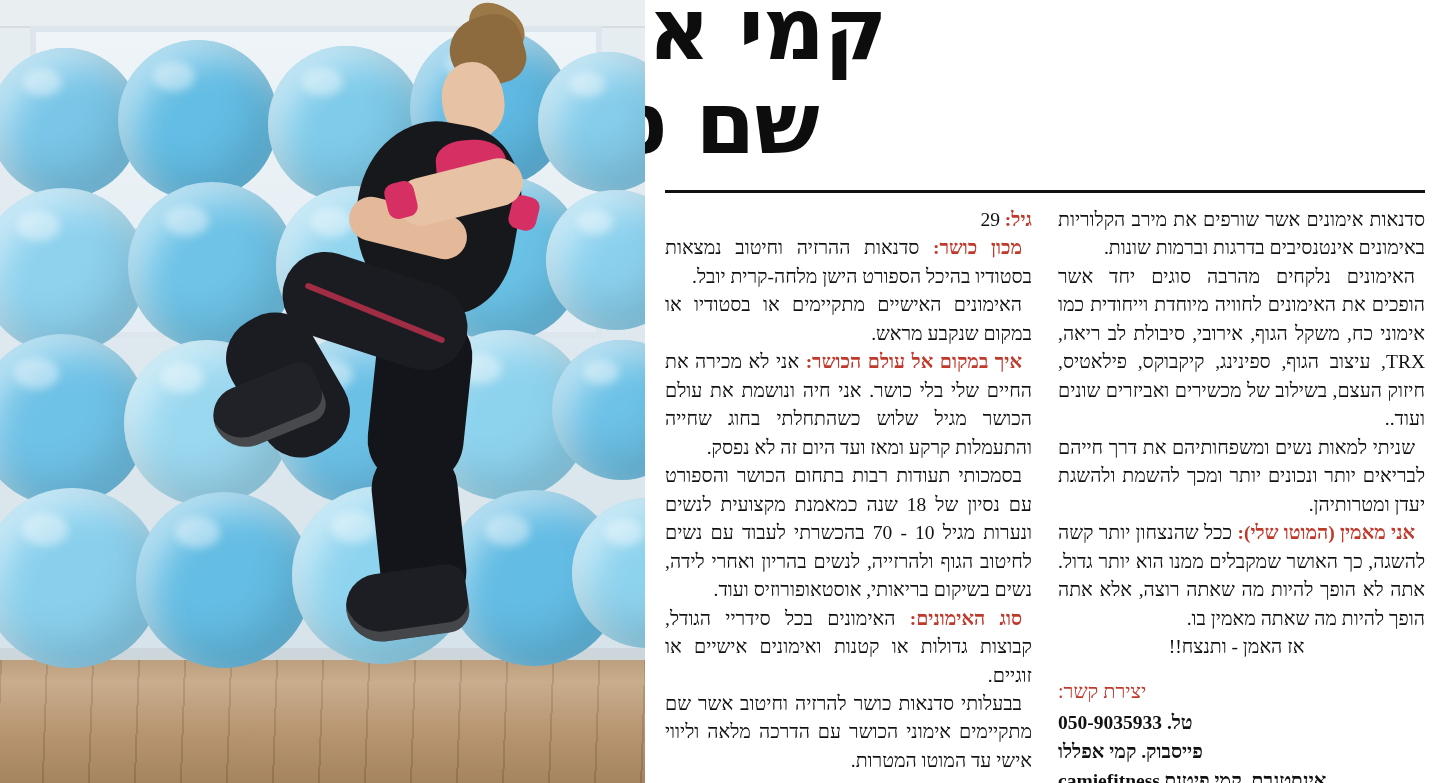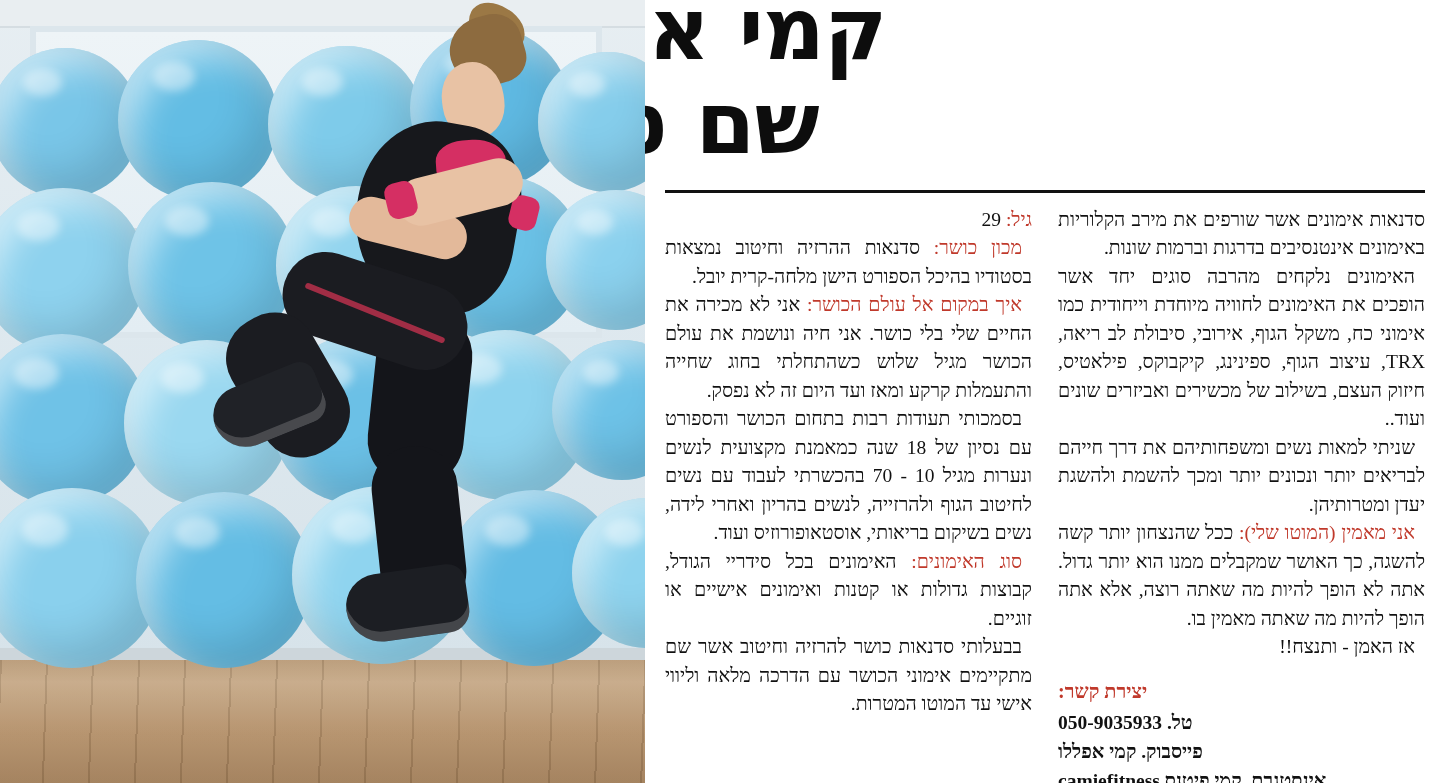--- a/index.html
+++ b/index.html
@@ -78,31 +78,31 @@
   }
   .col p {
     margin: 0;
   }
   .col p + p {
     margin-top: 0px;
     text-indent: 10px;
   }
   .lead {
     color: #c0392b;
-    font-weight: normal;
+    font-weight: bold;
   }
   .contact {
     margin-top: 14px;
     text-align: left;
     direction: rtl;
     line-height: 1.5;
   }
   .contact-title {
     color: #c0392b;
-    font-weight: bold;
+    font-weight: normal;
     font-size: 20px;
     margin-bottom: 2px;
   }
   .contact-line {
     font-weight: bold;
     font-size: 19.5px;
   }
 
   
   .photo {
@@ -318,39 +318,40 @@
     <div class="cols">
 
       <div class="col">
         <p>סדנאות אימונים אשר שורפים את מירב הקלוריות באימונים אינטנסיבים בדרגות וברמות שונות.</p>
         <p>האימונים נלקחים מהרבה סוגים יחד אשר הופכים את האימונים לחוויה מיוחדת וייחודית כמו אימוני כח, משקל הגוף, אירובי, סיבולת לב ריאה, TRX, עיצוב הגוף, ספינינג, קיקבוקס, פילאטיס, חיזוק העצם, בשילוב של מכשירים ואביזרים שונים ועוד..</p>
         <p>שניתי למאות נשים ומשפחותיהם את דרך חייהם לבריאים יותר ונכונים יותר ומכך להשמת ולהשגת יעדן ומטרותיהן.</p>
         <p>
           <span class="lead">אני מאמין (המוטו שלי):</span>
           <span>ככל שהנצחון יותר קשה להשגה, כך האושר שמקבלים ממנו הוא יותר גדול. אתה לא הופך להיות מה שאתה רוצה, אלא אתה הופך להיות מה שאתה מאמין בו.</span>
         </p>
-        <p style="text-align:right;">אז האמן - ותנצח!!</p>
+        <p style="text-align:center;">אז האמן - ותנצח!!</p>
 
         <div class="contact">
           <div class="contact-title">יצירת קשר:</div>
           <div class="contact-line">טל. 050-9035933</div>
           <div class="contact-line">פייסבוק. קמי אפללו</div>
           <div class="contact-line">אינסטגרם. קמי פיטנס camiefitness</div>
         </div>
       </div>
 
       <div class="col">
         <p style="text-align:right;">
           <span class="lead">גיל:</span>
           <span>29</span>
         </p>
         <p>
           <span class="lead">מכון כושר:</span>
           <span>סדנאות ההרזיה וחיטוב נמצאות בסטודיו בהיכל הספורט הישן מלחה-קרית יובל.</span>
         </p>
+        <p>האימונים האישיים מתקיימים או בסטודיו או במקום שנקבע מראש.</p>
         <p>
           <span class="lead">איך במקום אל עולם הכושר:</span>
           <span>אני לא מכירה את החיים שלי בלי כושר. אני חיה ונושמת את עולם הכושר מגיל שלוש כשהתחלתי בחוג שחייה והתעמלות קרקע ומאז ועד היום זה לא נפסק.</span>
         </p>
         <p>בסמכותי תעודות רבות בתחום הכושר והספורט עם נסיון של 18 שנה כמאמנת מקצועית לנשים ונערות מגיל 10 - 70 בהכשרתי לעבוד עם נשים לחיטוב הגוף ולהרזייה, לנשים בהריון ואחרי לידה, נשים בשיקום בריאותי, אוסטאופורוזיס ועוד.</p>
         <p>
           <span class="lead">סוג האימונים:</span>
           <span>האימונים בכל סידריי הגודל, קבוצות גדולות או קטנות ואימונים אישיים או זוגיים.</span>
         </p>
         <p>בבעלותי סדנאות כושר להרזיה וחיטוב אשר שם מתקיימים אימוני הכושר עם הדרכה מלאה וליווי אישי עד המוטו המטרות.</p>

